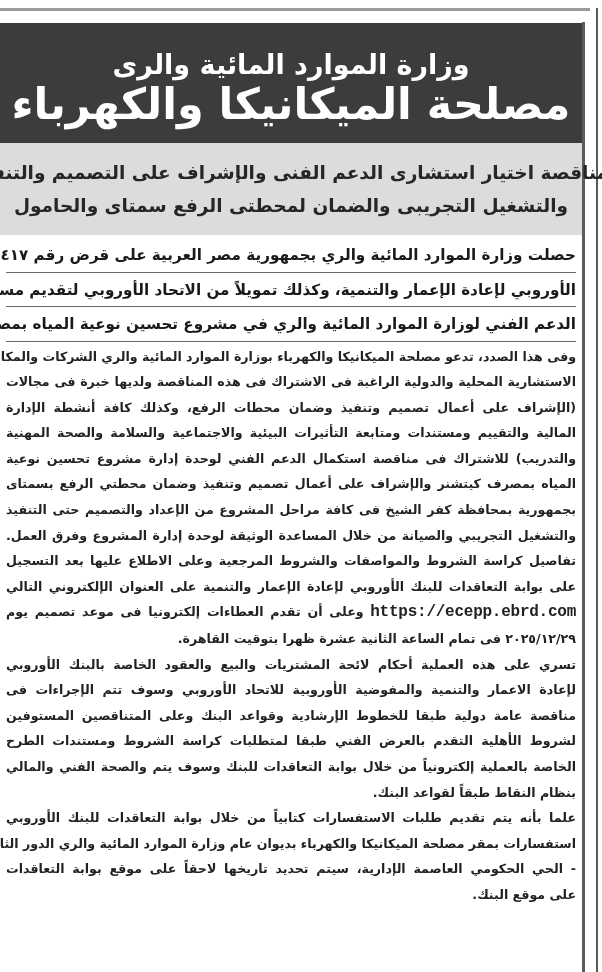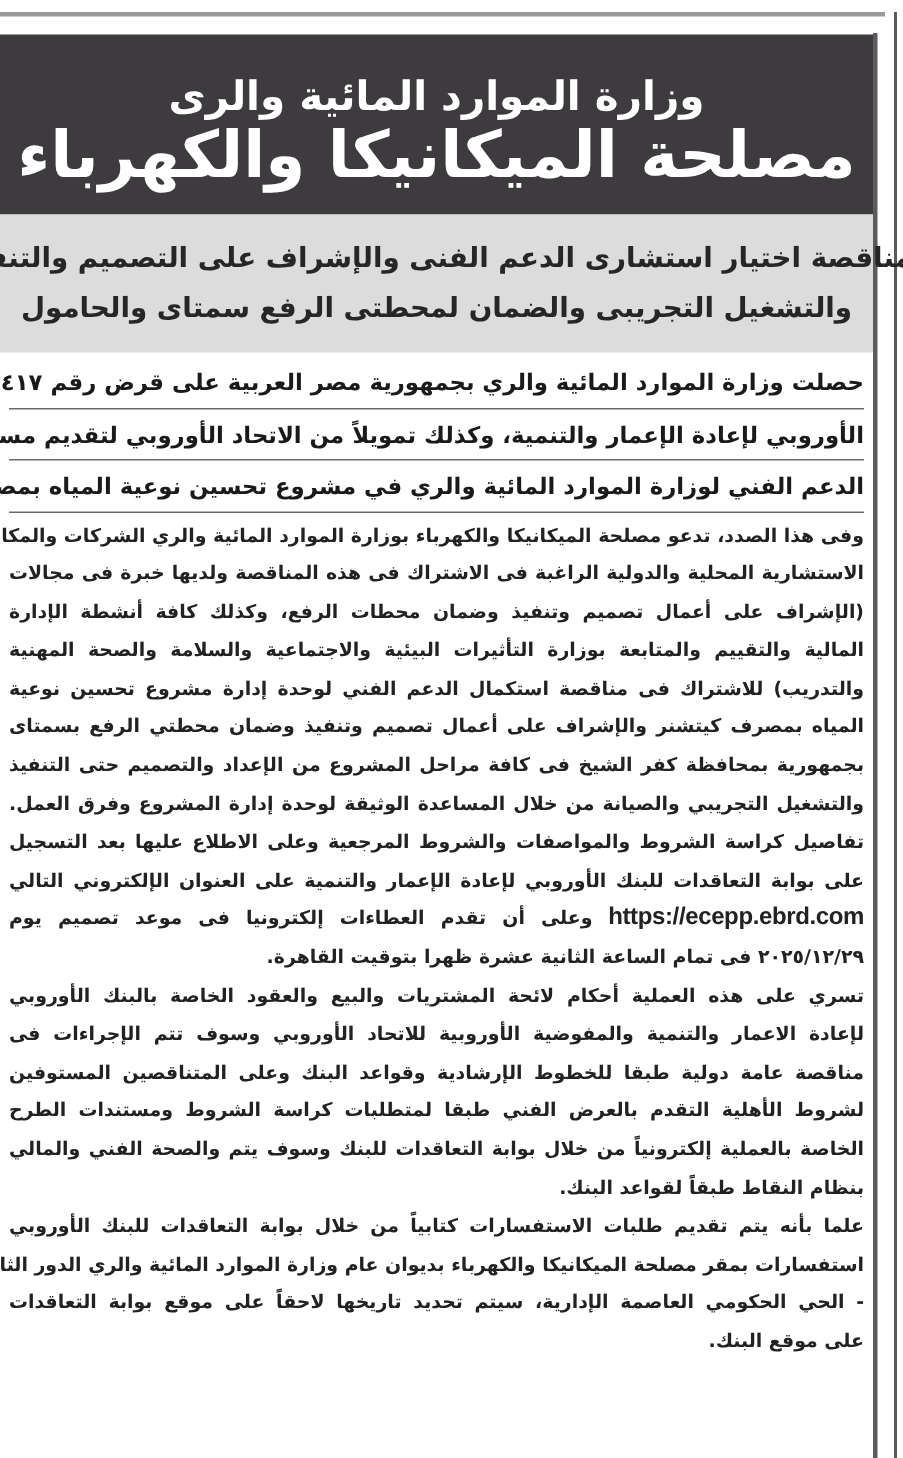--- a/index.html
+++ b/index.html
@@ -63,21 +63,21 @@
     display: block; text-align-last: justify; white-space: nowrap;
     border-bottom: 1.5px solid #6a6a6a; height: 34.5px; box-sizing: border-box;
   }
   .para {
     font-weight: bold; font-size: 12.6px; line-height: 25.6px;
     color: #222222; letter-spacing: -0.25px;
   }
   .pline { display: block; white-space: nowrap; text-align-last: justify; }
   .pline.last { text-align-last: right; }
   .url {
-    font-family: Liberation Sans, sans-serif;
+    font-family: Liberation Mono, monospace;
     font-weight: bold; font-size: 16px; direction: ltr; unicode-bidi: embed;
   }
 </style>
 </head>
 <body>
 
 <div class="top-rule"></div>
 <div class="right-rule-outer"></div>
 <div class="right-rule-inner"></div>
 
@@ -96,21 +96,21 @@
   <div class="lead">
     <span class="lead-line">حصلت وزارة الموارد المائية والري بجمهورية مصر العربية على قرض رقم ٤٩٤١٧ من البنك</span>
     <span class="lead-line">الأوروبي لإعادة الإعمار والتنمية، وكذلك تمويلاً من الاتحاد الأوروبي لتقديم مساعدة</span>
     <span class="lead-line">الدعم الفني لوزارة الموارد المائية والري في مشروع تحسين نوعية المياه بمصرف كيتشنر.</span>
   </div>
 
   <div class="para" style="margin-top:2px;">
     <span class="pline">وفى هذا الصدد، تدعو مصلحة الميكانيكا والكهرباء بوزارة الموارد المائية والري الشركات والمكاتب</span>
     <span class="pline">الاستشارية المحلية والدولية الراغبة فى الاشتراك فى هذه المناقصة ولديها خبرة فى مجالات</span>
     <span class="pline">(الإشراف على أعمال تصميم وتنفيذ وضمان محطات الرفع، وكذلك كافة أنشطة الإدارة</span>
-    <span class="pline">المالية والتقييم والمتابعة بوزارة التأثيرات البيئية والاجتماعية والسلامة والصحة المهنية</span>
+    <span class="pline">المالية والتقييم ومستندات ومتابعة التأثيرات البيئية والاجتماعية والسلامة والصحة المهنية</span>
     <span class="pline">والتدريب) للاشتراك فى مناقصة استكمال الدعم الفني لوحدة إدارة مشروع تحسين نوعية</span>
     <span class="pline">المياه بمصرف كيتشنر والإشراف على أعمال تصميم وتنفيذ وضمان محطتي الرفع بسمتاى</span>
     <span class="pline">بجمهورية بمحافظة كفر الشيخ فى كافة مراحل المشروع من الإعداد والتصميم حتى التنفيذ</span>
     <span class="pline">والتشغيل التجريبي والصيانة من خلال المساعدة الوثيقة لوحدة إدارة المشروع وفرق العمل.</span>
   </div>
 
   <div class="para">
     <span class="pline">تفاصيل كراسة الشروط والمواصفات والشروط المرجعية وعلى الاطلاع عليها بعد التسجيل</span>
     <span class="pline">على بوابة التعاقدات للبنك الأوروبي لإعادة الإعمار والتنمية على العنوان الإلكتروني التالي</span>
     <span class="pline">

